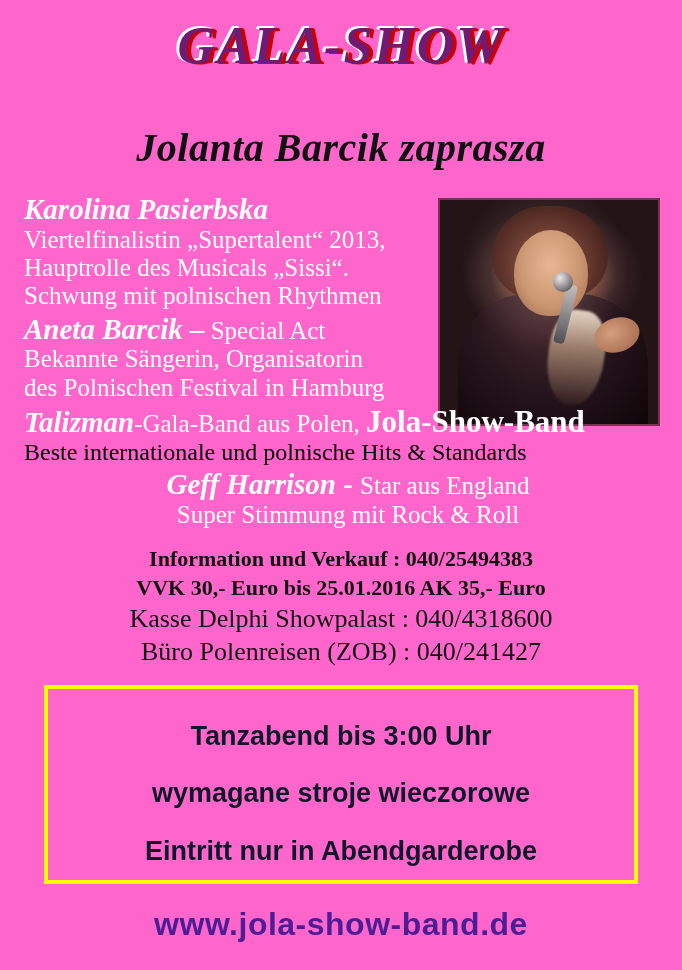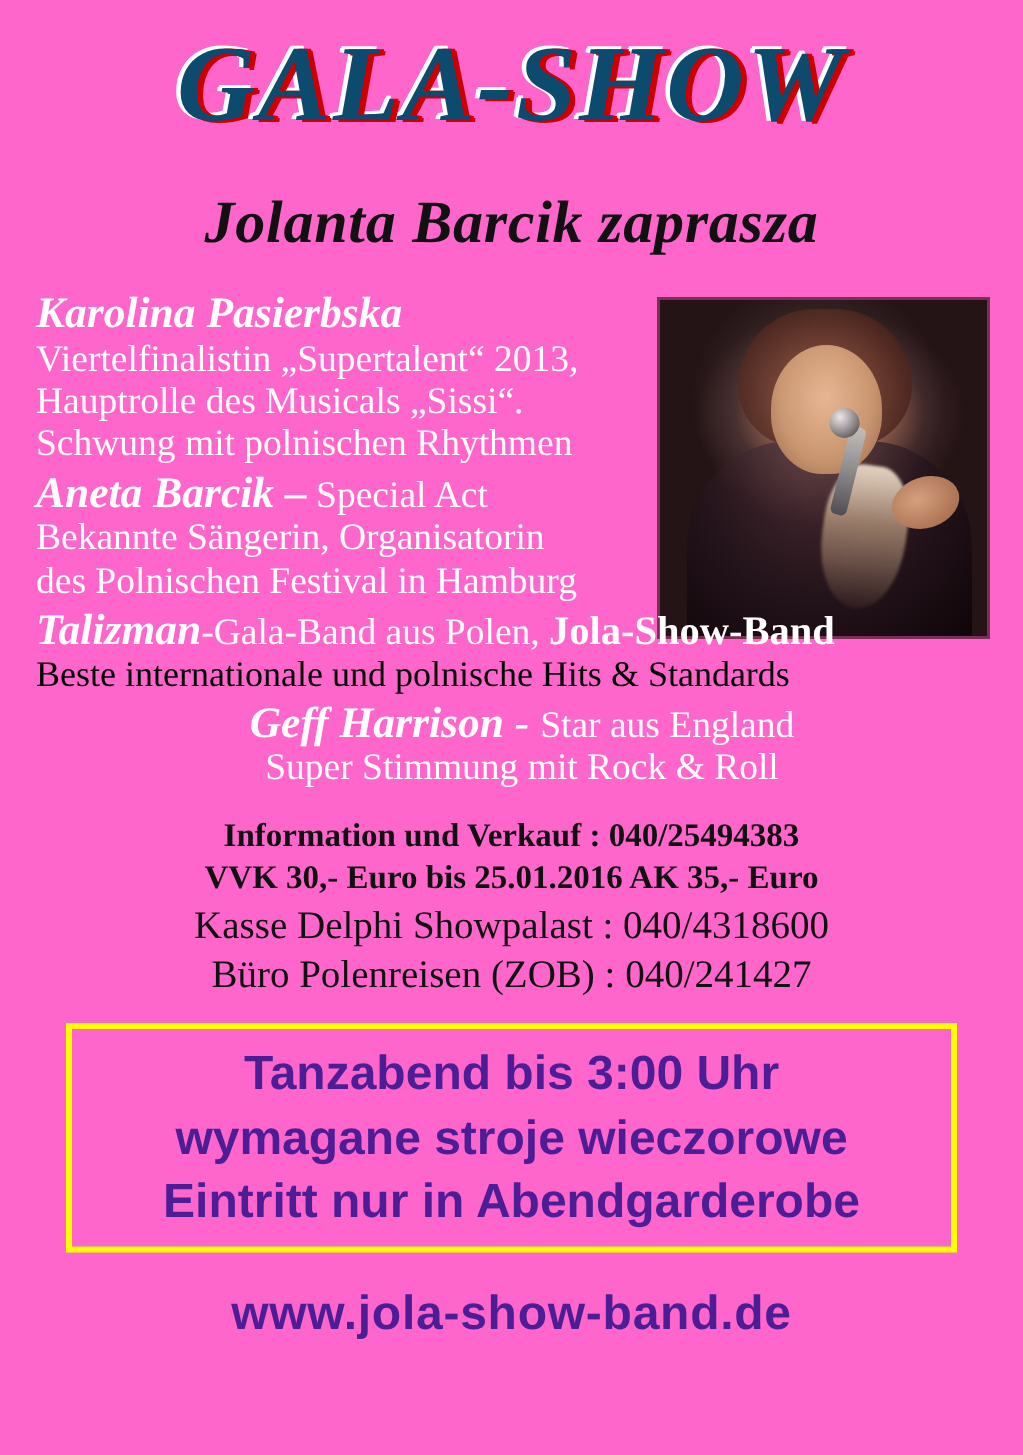--- a/index.html
+++ b/index.html
@@ -24,25 +24,25 @@
 
   
   .title-wrap {
     text-align: center;
     padding-top: 20px;
     height: 82px;
     position: relative;
   }
   .gala-title {
     font-family: "Liberation Serif", serif;
-    font-size: 72px;
+    font-size: 52px;
     font-weight: bold;
     font-style: italic;
     letter-spacing: 2px;
-    color: #0c4a6e;
+    color: #701a75;
     text-shadow:
        3px 0px 0 #CC0000,
        4px 1px 0 #CC0000,
       -2px -2px 0 #FFFFFF,
       -3px -1px 0 #FFFFFF;
     line-height: 1;
     white-space: nowrap;
   }
 
   .subtitle {
@@ -152,21 +152,21 @@
     color: #FFFFFF;
   }
   .tx-sm {
     font-size: 24px;
     color: #000000;
   }
   .r1 { margin-top: 4px; }
   .r2 { margin-top: 2px; }
   .center-line { text-align: center; }
   .bold-white {
-    font-size: 27px;
+    font-size: 31px;
     font-weight: bold;
     color: #FFFFFF;
   }
 
   
   .info {
     margin-top: 16px;
     text-align: center;
     color: #111111;
   }
@@ -185,25 +185,26 @@
 
   
   .box {
     margin: 16px 44px 0 44px;
     border: 4px solid #FFFF00;
     padding: 8px 0 10px 0;
     text-align: center;
   }
   .box div {
     font-family: "Liberation Sans", sans-serif;
-    font-size: 32px;
-    font-weight: bold;
-    color: #4c1d95;
+    font-size: 27px;
+    font-weight: bold;
+    color: #0f172a;
     line-height: 1.32;
     white-space: nowrap;
+    margin-top: 22px;
   }
 
   
   .web {
     margin-top: 22px;
     text-align: center;
     font-family: "Liberation Sans", sans-serif;
     font-size: 32px;
     font-weight: bold;
     color: #4c1d95;

